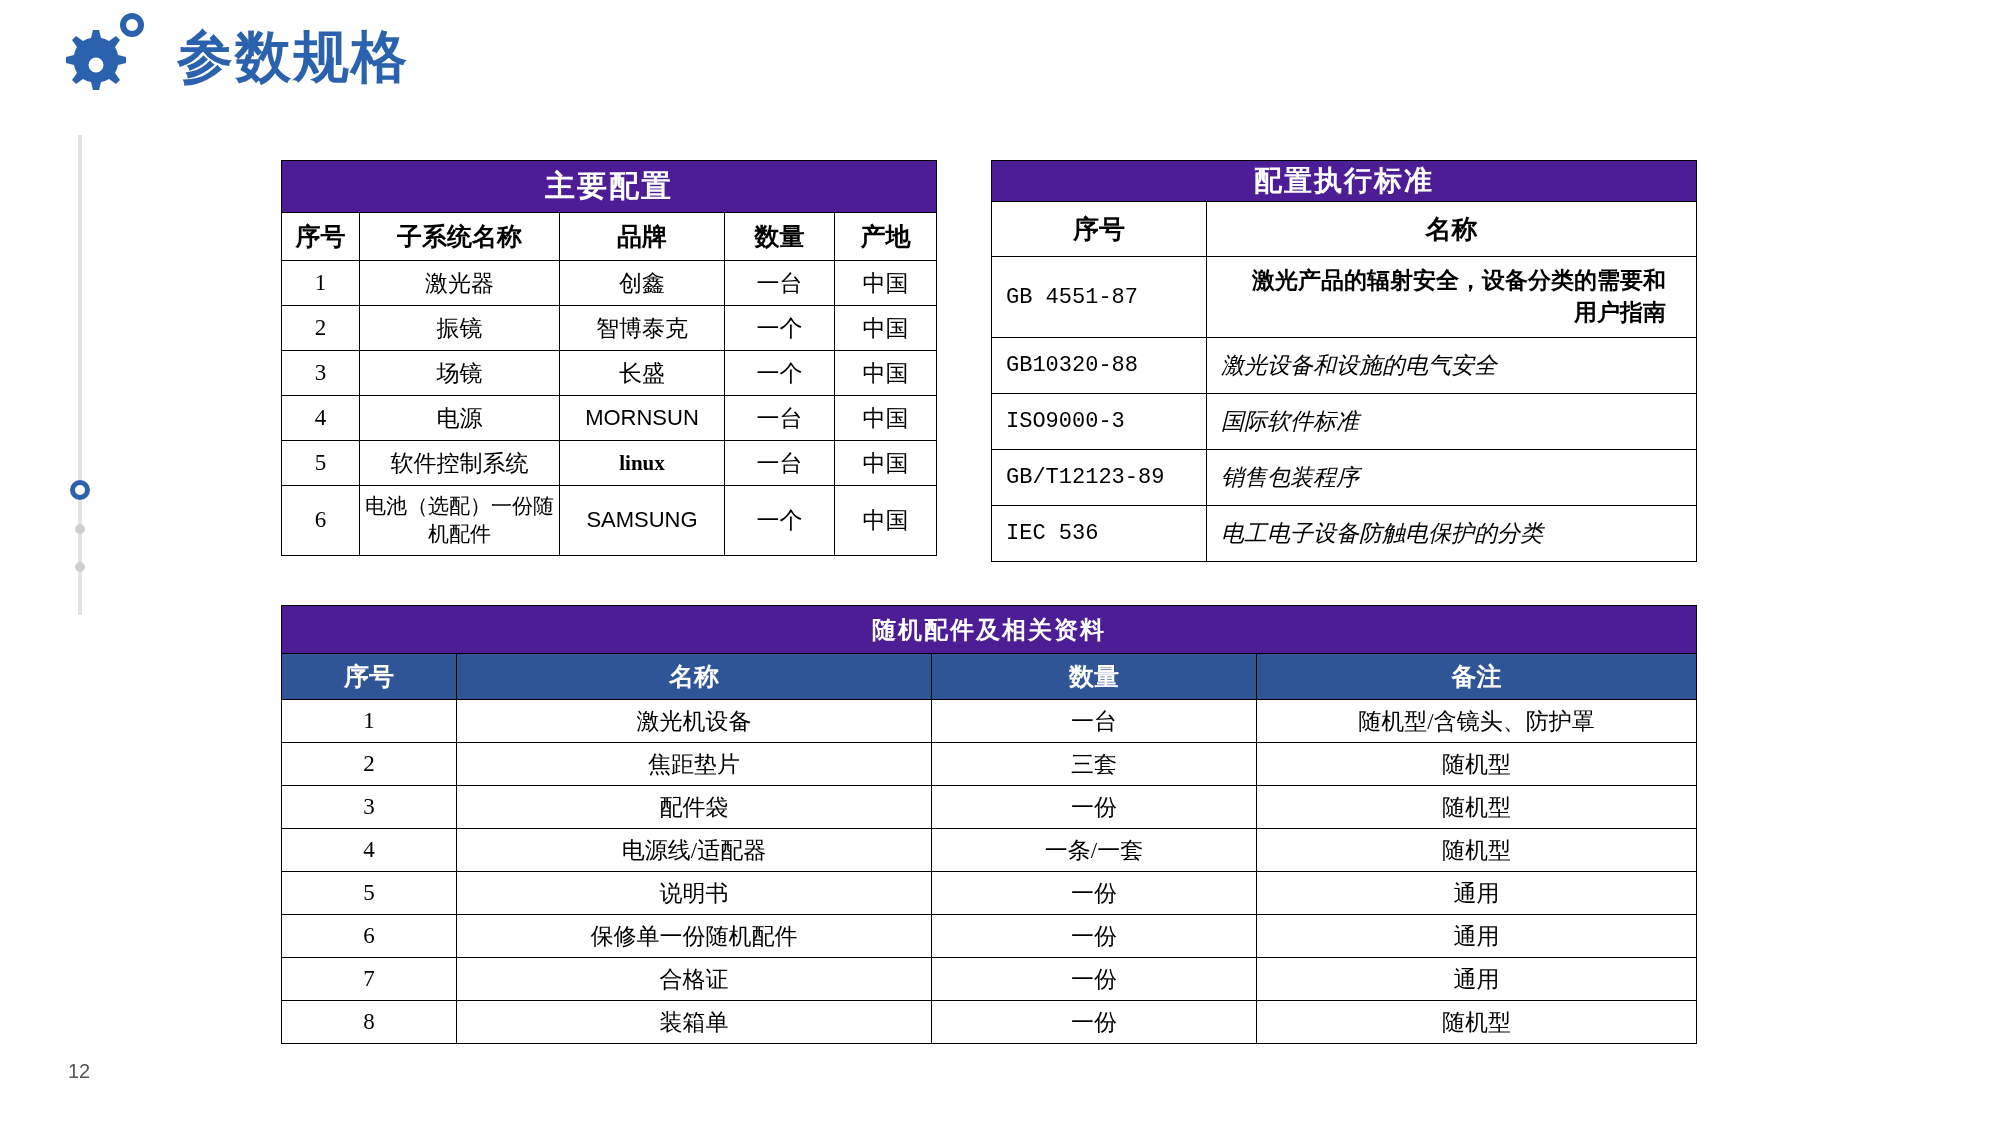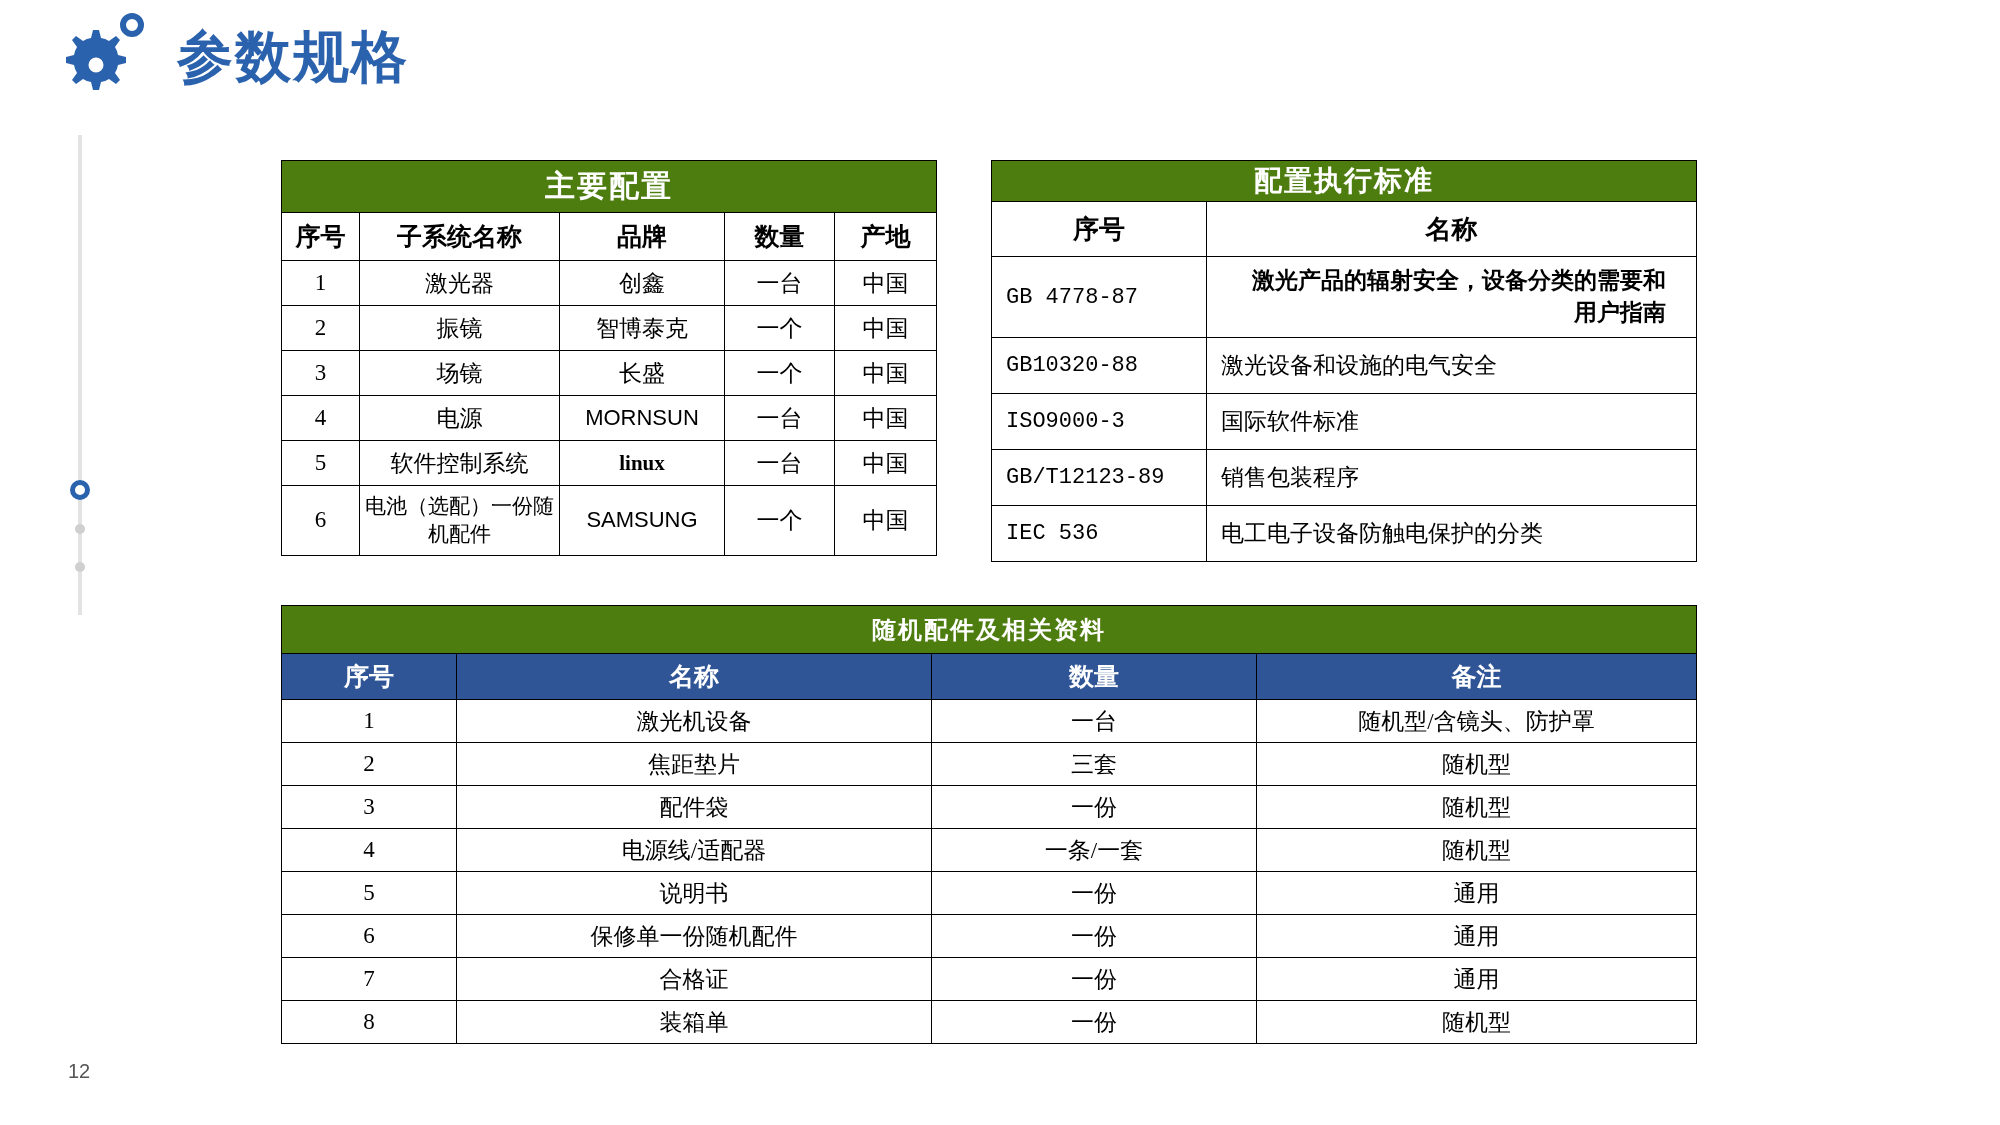--- a/index.html
+++ b/index.html
@@ -67,21 +67,21 @@
     color: #555;
   }
 
   
   table {
     border-collapse: collapse;
     table-layout: fixed;
     font-family: "Liberation Serif", serif;
   }
   .tbl-title {
-    background: #4d7c0f;
+    background: #4c1d95;
     color: #ffffff;
     font-family: "Liberation Sans", sans-serif;
     font-weight: bold;
     text-align: center;
     letter-spacing: 2px;
   }
   td, th {
     border: 1px solid #000000;
     text-align: center;
     vertical-align: middle;
@@ -111,21 +111,21 @@
     position: absolute;
     left: 975px; top: 160px;
     width: 705px;
   }
   .t2 .tbl-title { font-size: 28px; height: 40px; }
   .t2 th { font-size: 26px; font-weight: bold; height: 55px; background:#ffffff; }
   .t2 td { font-size: 23px; height: 56px; }
   .t2 .c1 { width: 215px; }
   .t2 .c2 { width: 490px; }
   .t2 .std { font-family: "Liberation Mono", monospace; font-size: 22px; text-align: left; padding-left: 14px; }
-  .t2 .nm  { text-align: left; padding: 8px 14px; line-height: 1.4; }
+  .t2 .nm  { text-align: left; padding: 8px 14px; line-height: 1.4; font-style: italic; }
   .t2 .nm2 { text-align: right; padding: 8px 30px; line-height: 1.4; height: 70px; font-weight: bold; }
 
   
   .t3 {
     position: absolute;
     left: 265px; top: 605px;
     width: 1415px;
   }
   .t3 .tbl-title { font-size: 24px; height: 48px; }
   .t3 th {
@@ -241,21 +241,21 @@
       </colgroup>
     <tbody>
         <tr>
       <td class="tbl-title" colspan="2">配置执行标准</td>
     </tr>
     <tr>
       <th>序号</th>
       <th>名称</th>
     </tr>
     <tr>
-      <td class="std">GB 4778-87</td>
+      <td class="std">GB 4551-87</td>
       <td class="nm2">激光产品的辐射安全，设备分类的需要和用户指南</td>
     </tr>
     <tr>
       <td class="std">GB10320-88</td>
       <td class="nm">激光设备和设施的电气安全</td>
     </tr>
     <tr>
       <td class="std">ISO9000-3</td>
       <td class="nm">国际软件标准</td>
     </tr>

